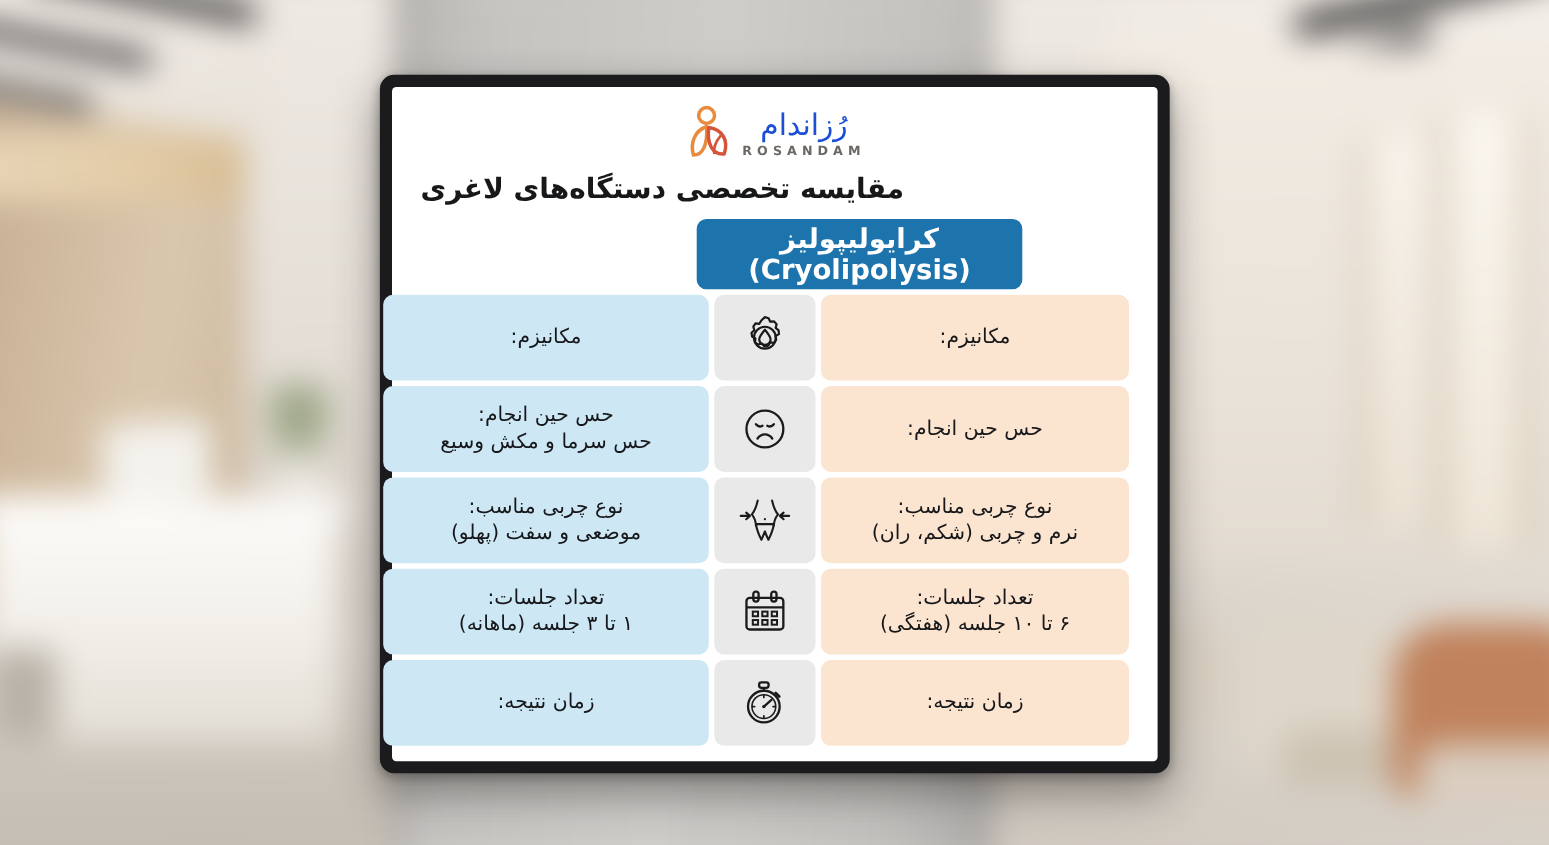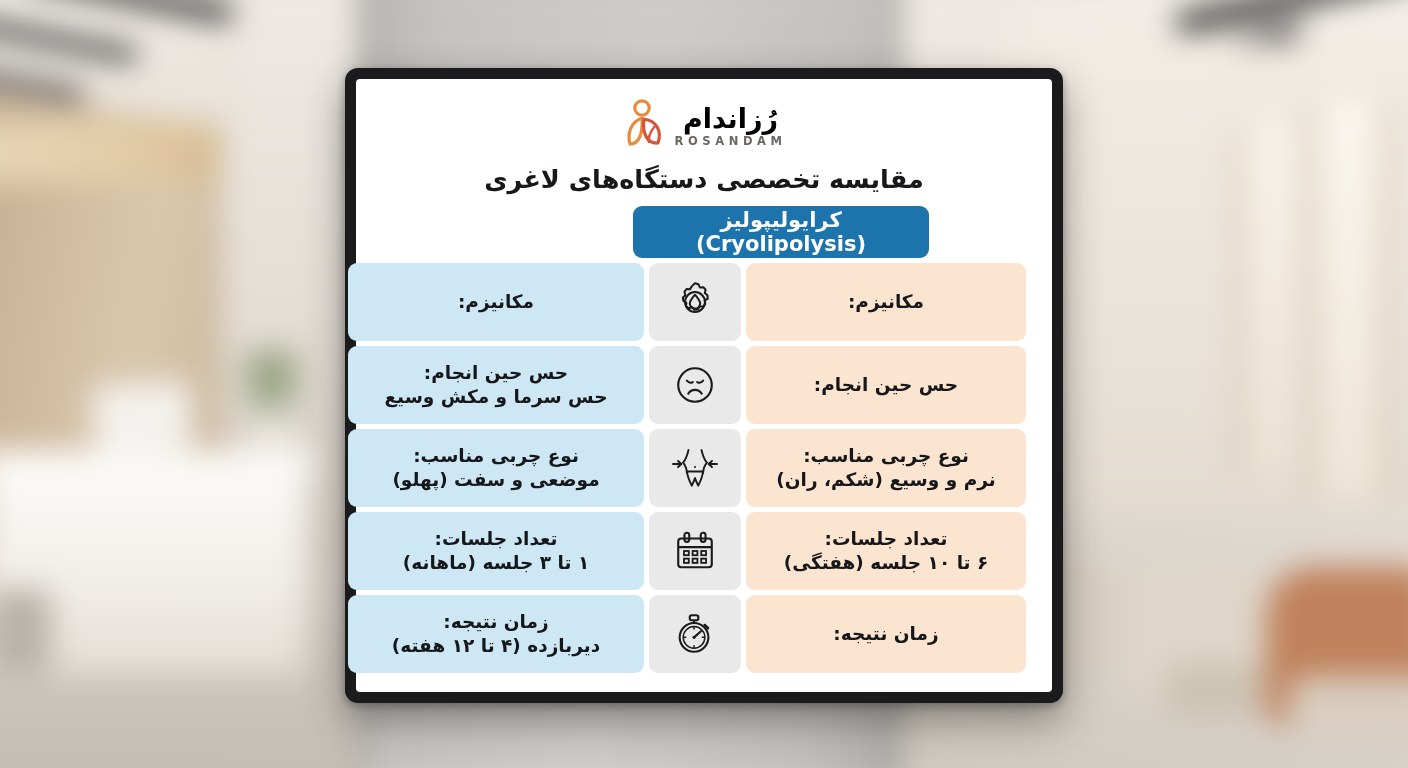--- a/index.html
+++ b/index.html
@@ -273,36 +273,36 @@
     height: 62px;
   }
   .logo-text-wrap {
     display: flex;
     flex-direction: column;
     align-items: center;
     line-height: 1;
   }
   .logo-fa {
     font-size: 27px;
-    font-weight: 700;
-    color: #000000;
+    font-weight: 400;
+    color: #1d4ed8;
     letter-spacing: .5px;
   }
   .logo-en {
     font-size: 11.5px;
     font-weight: 600;
     color: #6c6763;
     letter-spacing: 4.6px;
     margin-top: 4px;
     direction: ltr;
   }
 
   
   .poster-title {
-    text-align: center;
+    text-align: left;
     font-size: 25.5px;
     font-weight: 700;
     color: #17181a;
     margin-top: 7px;
     margin-bottom: 12px;
     letter-spacing: -.2px;
   }
 
   
   .cmp-table {
@@ -316,44 +316,44 @@
     gap: 5px;
     align-items: stretch;
   }
   .col-left { flex: 0 0 280px; }
   .col-mid  { flex: 0 0 92px; }
   .col-right{ flex: 0 0 296px; }
 
   .head-cell {
     border-radius: 9px;
     color: #fff;
-    font-size: 21px;
+    font-size: 25px;
     font-weight: 700;
     display: flex;
     align-items: center;
     justify-content: center;
-    height: 52px;
+    height: 64px;
     text-align: center;
     padding: 0 6px;
     box-sizing: border-box;
   }
   .head-orange { background: #e77b26; }
   .head-blue   { background: #1d73ab; }
   .head-spacer { background: transparent; height: 52px; }
 
   .cell {
     border-radius: 9px;
     height: 78px;
     display: flex;
     flex-direction: column;
     align-items: center;
     justify-content: center;
     text-align: center;
     font-size: 18.5px;
-    font-weight: 700;
+    font-weight: 400;
     color: #16171a;
     line-height: 1.32;
     padding: 0 8px;
     box-sizing: border-box;
   }
   .cell-orange { background: #fce5d0; }
   .cell-blue   { background: #cde8f4; }
   .cell-icon {
     background: #e9e9e9;
     border-radius: 9px;
@@ -466,21 +466,21 @@
           </div>
           <div class="col-right cell cell-blue">
             <span>حس حین انجام:</span>
             <span>حس سرما و مکش وسیع</span>
           </div>
         </div>
 
         <div class="cmp-row">
           <div class="col-left cell cell-orange">
             <span>نوع چربی مناسب:</span>
-            <span>نرم و وسیع (شکم، ران)</span>
+            <span>نرم و چربی (شکم، ران)</span>
           </div>
           <div class="col-mid cell-icon">
             <span>
               <svg width="48" height="48" viewBox="0 0 48 48">
                 <path d="M17.5 6 c -1.6 7, -3.4 10.4, -5.4 12.6 2.2 2.6 3.6 6.2 3.8 10.4" fill="none" stroke="#1b1b1b" stroke-width="1.9" stroke-linecap="round"></path>
                 <path d="M30.5 6 c 1.6 7, 3.4 10.4, 5.4 12.6 -2.2 2.6 -3.6 6.2 -3.8 10.4" fill="none" stroke="#1b1b1b" stroke-width="1.9" stroke-linecap="round"></path>
                 <path d="M16 27.5 h 16 c -.4 5.6 -3 10.6 -4.8 14.2 -1.6-3.4 -2.6-5.8 -3.2-7.6 -.6 1.8 -1.6 4.2 -3.2 7.6 -1.8-3.6 -4.4-8.6 -4.8-14.2 z" fill="none" stroke="#1b1b1b" stroke-width="1.9" stroke-linejoin="round"></path>
                 <circle cx="24" cy="23" r="1" fill="#1b1b1b"></circle>
                 <path d="M2 20 h 8 M7 17 l 3.4 3 -3.4 3" fill="none" stroke="#1b1b1b" stroke-width="1.9" stroke-linecap="round" stroke-linejoin="round"></path>
                 <path d="M46 20 h -8 M41 17 l -3.4 3 3.4 3" fill="none" stroke="#1b1b1b" stroke-width="1.9" stroke-linecap="round" stroke-linejoin="round"></path>
@@ -533,20 +533,19 @@
                 <path d="M23 9.7 v 2.9" fill="none" stroke="#1b1b1b" stroke-width="2.2"></path>
                 <path d="M34.2 14.6 l 3.4 3.4" fill="none" stroke="#1b1b1b" stroke-width="2.6" stroke-linecap="round"></path>
                 <path d="M23 27.5 l 7.2 -6.4" fill="none" stroke="#1b1b1b" stroke-width="2.2" stroke-linecap="round"></path>
                 <circle cx="23" cy="27.5" r="1.6" fill="#1b1b1b"></circle>
                 <path d="M23 16.8 v 2 M23 36.2 v 2 M12.3 27.5 h 2 M31.7 27.5 h 2" stroke="#1b1b1b" stroke-width="1.6" stroke-linecap="round"></path>
               </svg>
             </span>
           </div>
           <div class="col-right cell cell-blue">
             <span>زمان نتیجه:</span>
-            <span>دیربازده (۴ تا ۱۲ هفته)</span>
           </div>
         </div>
 
       </div>
     </div>
   </div>
 </div>
 
 </body></html>

